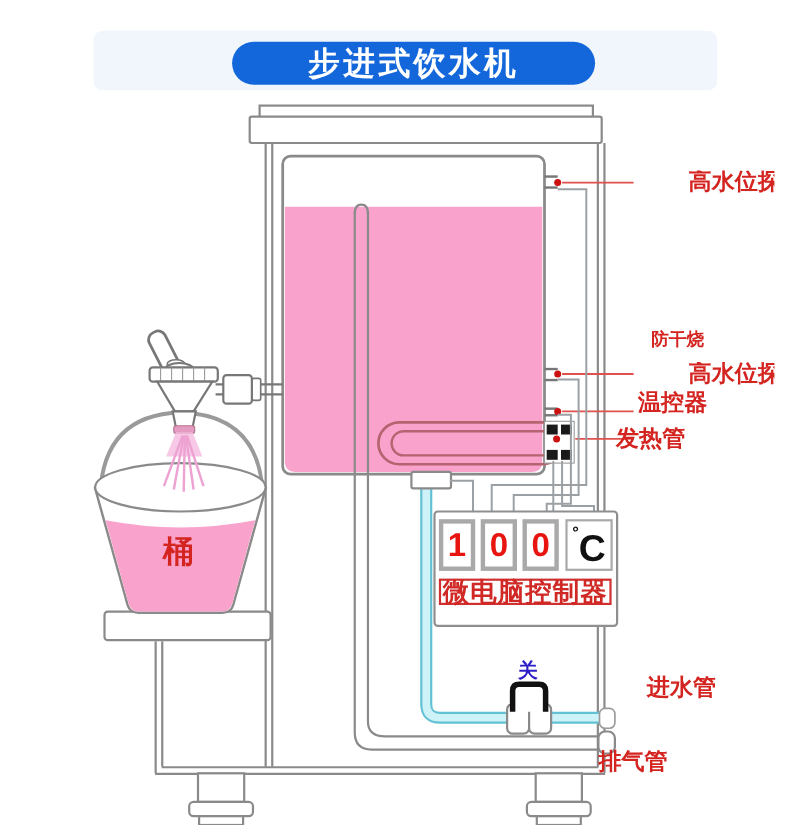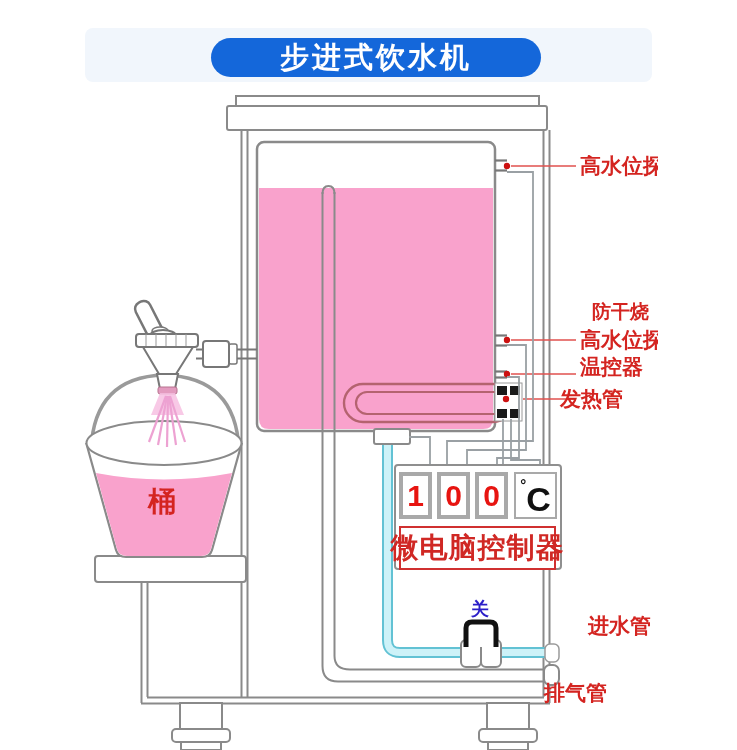--- a/index.html
+++ b/index.html
@@ -13,45 +13,45 @@
     background:#f1f6fc;
   }
   #title-pill{
     left:211px;top:38px;width:330px;height:39px;border-radius:20px;
     background:#1467da;color:#ffffff;font-size:29px;font-weight:bold;
     display:flex;align-items:flex-start;justify-content:center;letter-spacing:3px;
   }
   .red-label{
     color:#d42420;font-weight:bold;font-size:21px;line-height:1.05;white-space:nowrap;
   }
-  .clip-label{width:78px;overflow:hidden;}
-  #lbl-anti-dry{font-size:19px;}
+  .clip-label{width:78px;overflow:hidden;margin-left:46px;}
+  #lbl-anti-dry{font-size:16px;}
   #bucket-label{font-size:28px;color:#d42420;font-weight:bold;}
   #valve-label{color:#2b1ec8;font-weight:bold;font-size:18px;}
   #controller-panel{
     left:394px;top:464px;width:168px;height:106px;background:#ffffff;
     border:2px solid #8f8f8f;border-radius:4px;box-sizing:border-box;
   }
   .digit-box{
     position:absolute;top:472px;width:33px;height:47px;box-sizing:border-box;
     border:4px solid #a9a9a9;background:#ffffff;display:flex;align-items:center;
     justify-content:center;color:#e71410;font-size:30px;font-weight:bold;
   }
   #degree-box{
     left:514px;top:472px;width:43px;height:47px;box-sizing:border-box;
     border:2px solid #a9a9a9;background:#ffffff;color:#111111;
     display:flex;align-items:flex-start;justify-content:center;
   }
   #degree-box .deg{font-size:15px;font-weight:bold;line-height:1;margin-top:3px;}
   #degree-box .cee{font-size:34px;font-weight:bold;line-height:1;margin-top:8px;}
   #controller-label-box{
-    left:399px;top:526px;width:157px;height:44px;box-sizing:border-box;
+    left:399px;top:526px;width:157px;height:24px;box-sizing:border-box;
     border:2px solid #d03030;background:#ffffff;color:#d02824;
     display:flex;align-items:center;justify-content:center;
-    font-size:28px;font-weight:bold;letter-spacing:1px;white-space:nowrap;
+    font-size:24px;font-weight:bold;letter-spacing:1px;white-space:nowrap;
   }
 </style>
 </head>
 <body>
 
 <div id="stage">
 
   <div id="title-band" class="abs"></div>
 
   <svg class="abs" style="left:0;top:0" width="737" height="750" viewBox="0 0 737 750">

